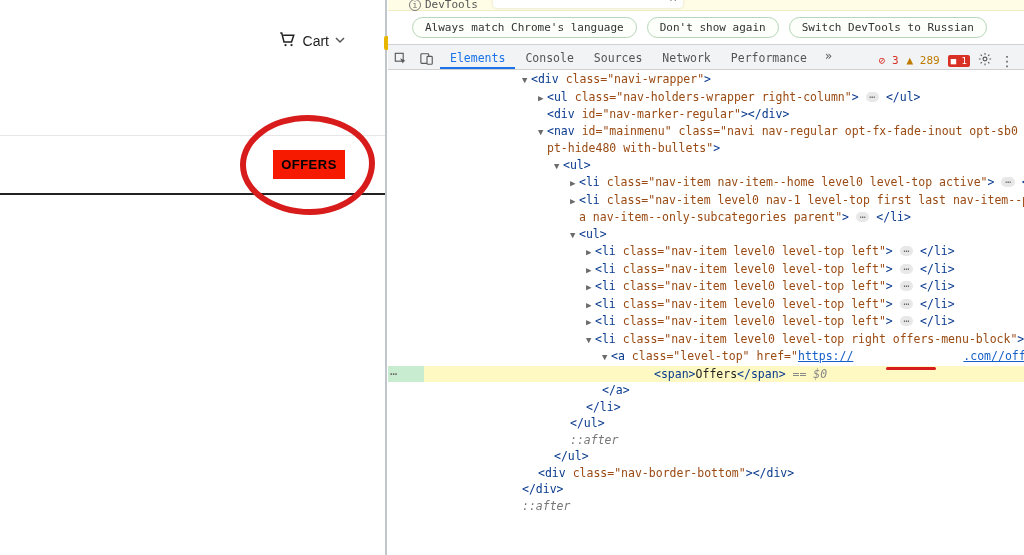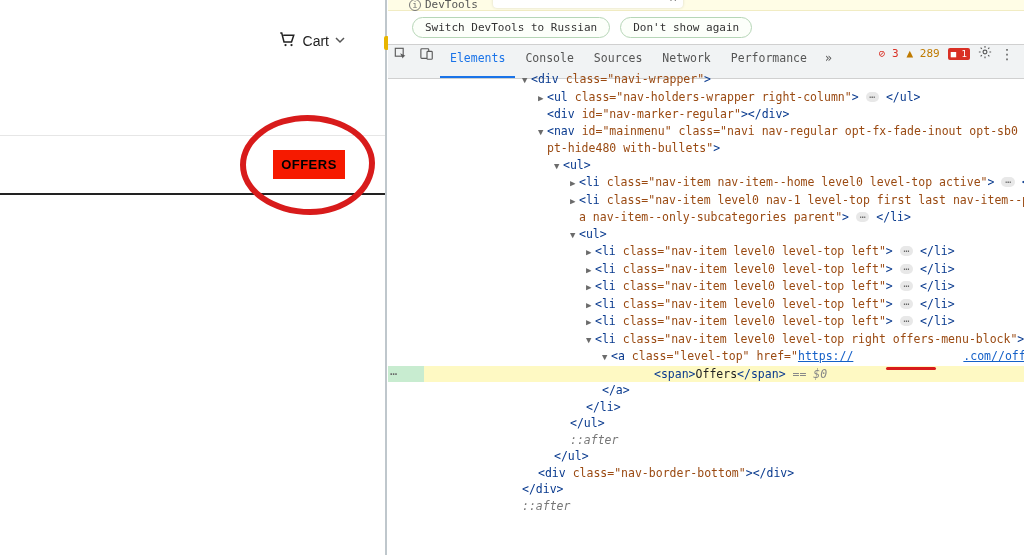--- a/index.html
+++ b/index.html
@@ -35,21 +35,21 @@
 
 .dt-alertbar { position: absolute; left: 0; top: 0; width: 100%; height: 11px; background: #fffde6; border-bottom: 1px solid #f1ecc3; }
 .dt-devtools-chip { position: absolute; left: 21px; top: -2px; font-size: 11px; color: #555; }
 .dt-devtools-chip .info-icon { display: inline-block; width: 12px; height: 12px; border: 1.2px solid #777; border-radius: 50%; text-align: center; line-height: 11px; font-size: 9px; color: #777; margin-right: 4px; }
 .dt-tab { position: absolute; left: 105px; top: -10px; width: 190px; height: 18px; background: #fff; border-radius: 4px; box-shadow: 0 0 3px rgba(0,0,0,0.15); display:flex; align-items:center; padding:0 6px; }
 .dt-close-x { position: absolute; right: 6px; top: 0; font-size: 13px; color: #666; }
 
 .dt-pill-row { position: absolute; left: 24px; top: 17px; display: flex; gap: 10px; }
 .dt-pill { border: 1px solid #b6d6b7; border-radius: 20px; padding: 3px 12px; font-size: 11px; color: #333; background: #fcfffa; }
 
-.dt-toolbar { position: absolute; left: 0; top: 44px; width: 100%; height: 35px; border-top: 1px solid #d0d0d0; border-bottom: 1px solid #d0d0d0; background: #f1f3f4; display: flex; align-items: flex-start; }
+.dt-toolbar { position: absolute; left: 0; top: 44px; width: 100%; height: 26px; border-top: 1px solid #d0d0d0; border-bottom: 1px solid #d0d0d0; background: #f1f3f4; display: flex; align-items: flex-end; }
 .dt-tb-icon { width: 26px; text-align: center; color: #5a5a5a; padding-top:2px; }
 .dt-tb-icon svg { width: 14px; height: 14px; }
 .dt-tabs { display: flex; height: 100%; }
 .dt-tabs span { padding: 6px 10px; color: #555; cursor: pointer; }
 .dt-tabs span.active { color: #1a73e8; border-bottom: 2px solid #1a73e8; }
 .dt-more { padding: 6px 8px; color: #555; }
 .dt-badges { margin-left: auto; display: flex; align-items: center; gap: 8px; padding-right: 10px; }
 .dt-err { color: #d93025; font-size: 11px; }
 .dt-warn { color: #bf7a00; font-size: 11px; }
 .dt-info { background: #d93025; color: #fff; font-size: 9px; padding: 1px 3px; border-radius: 2px; }
@@ -109,22 +109,23 @@
 
 <div class="dt">
   <div class="dt-alertbar"></div>
   <div class="dt-devtools-chip">
     <span class="info-icon">i</span><span>DevTools</span>
   </div>
   <div class="dt-tab">
     <span class="dt-close-x">×</span>
   </div>
   <div class="dt-pill-row">
+    <div class="dt-pill">Always match Chrome's language</div>
+    <div class="dt-pill">Don't show again</div>
     <div class="dt-pill">Switch DevTools to Russian</div>
-    <div class="dt-pill">Don't show again</div>
   </div>
 
   <div class="dt-toolbar">
     <div class="dt-tb-icon">
       <svg viewBox="0 0 16 16">
           <rect x="1.5" y="1.5" width="9" height="9" fill="none" stroke="#5a5a5a" stroke-width="1.3"></rect>
           <path d="M7 7l6 3-2 1-1 2z" fill="#5a5a5a"></path>
         </svg>
     </div>
     <div class="dt-tb-icon">

